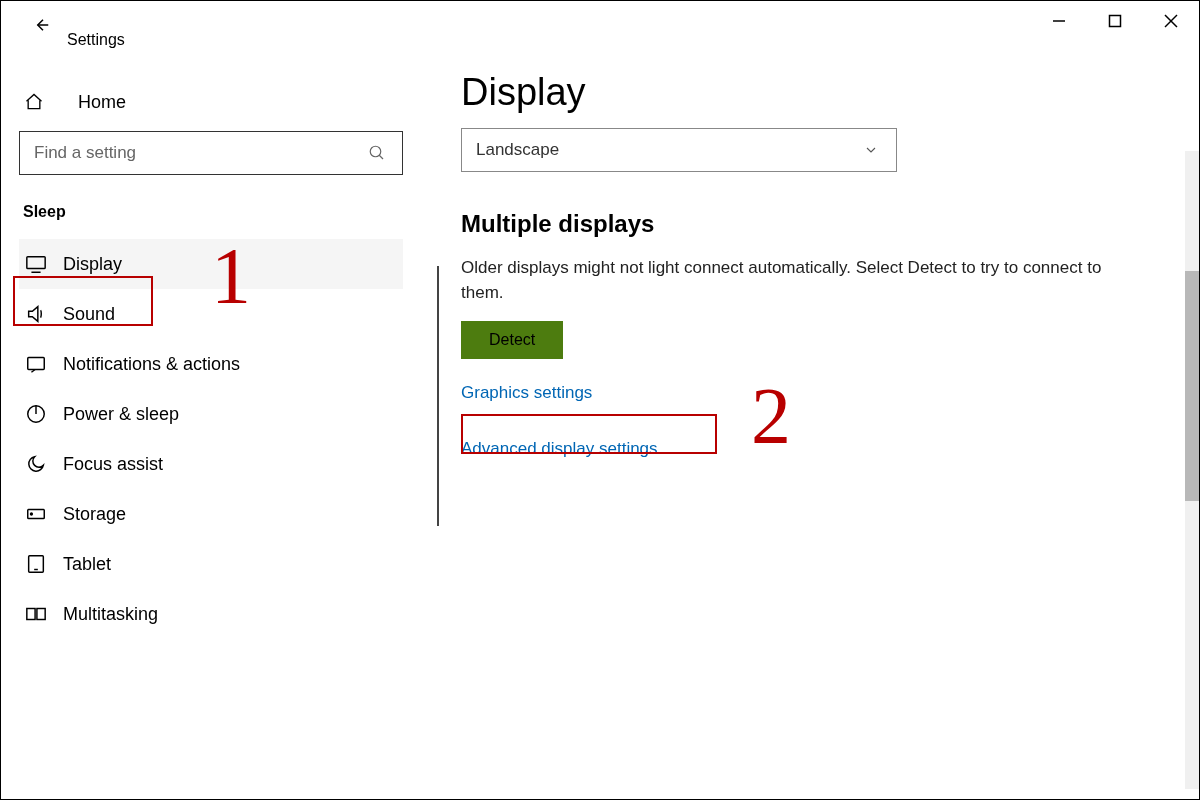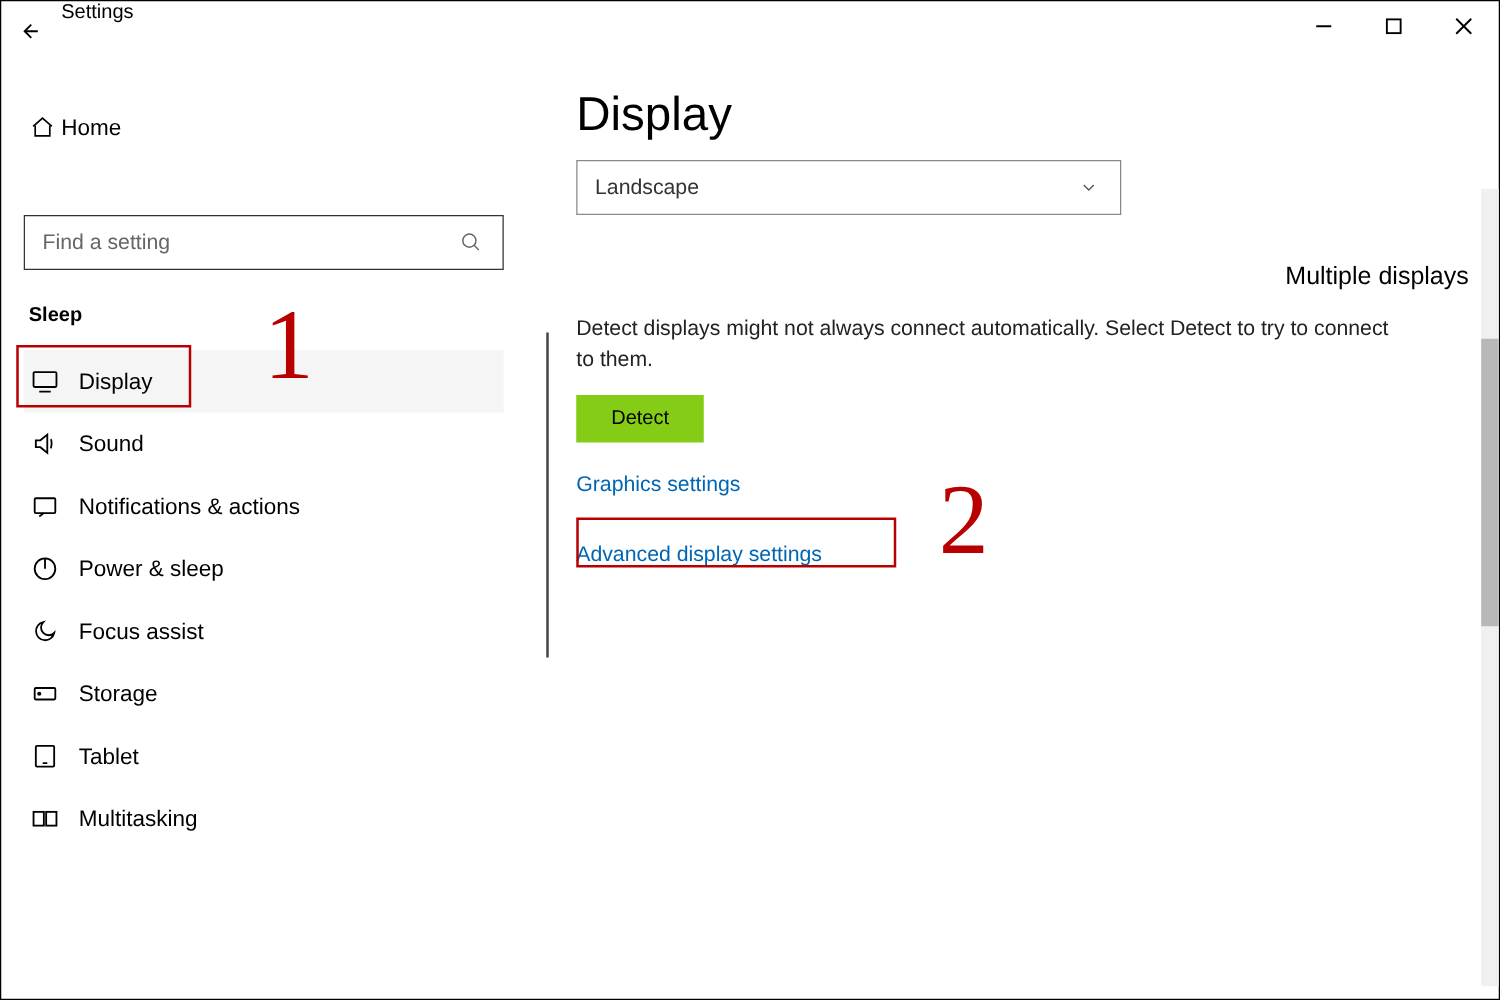--- a/index.html
+++ b/index.html
@@ -1,36 +1,36 @@
 <!DOCTYPE html>
 <html><head>
 <meta charset="utf-8">
 <style>
   * { box-sizing: border-box; margin: 0; padding: 0; }
   html, body { width: 1200px; height: 800px; font-family: "Segoe UI", Arial, sans-serif; background: #fff; color: #000; overflow: hidden; }
   .frame { position: relative; width: 1200px; height: 800px; border: 1px solid #000; }
-  .titlebar { position: absolute; top: 0; left: 0; right: 0; height: 48px; display: flex; align-items: flex-start; }
+  .titlebar { position: absolute; top: 0; left: 18px; right: 0; height: 48px; display: flex; align-items: flex-end; }
   .back { width: 48px; height: 48px; display: flex; align-items: center; justify-content: center; font-size: 20px; }
   .title { font-size: 16px; }
   .win-controls { position: absolute; top: 0; right: 0; display: flex; }
   .win-btn { width: 56px; height: 40px; display: flex; align-items: center; justify-content: center; font-size: 14px; }
   .sidebar { position: absolute; left: 0; top: 60px; width: 420px; padding: 20px 18px 0 18px; }
-  .home-row { display: flex; align-items: center; gap: 4px; padding: 10px 0 18px 4px; font-size: 18px; }
-  .search-box { display: flex; align-items: center; justify-content: space-between; border: 1px solid #333; padding: 10px 14px; color: #666; font-size: 17px; margin-bottom: 28px; margin-top: 41px; }
+  .home-row { display: flex; align-items: center; gap: 33px; padding: 10px 0 18px 4px; font-size: 18px; }
+  .search-box { display: flex; align-items: center; justify-content: space-between; border: 1px solid #333; padding: 10px 14px; color: #666; font-size: 17px; margin-bottom: 28px; }
   .section-label { font-weight: 600; font-size: 16px; margin: 0 0 18px 4px; }
   .nav-item { display: flex; align-items: center; gap: 16px; padding: 14px 6px; font-size: 18px; }
   .nav-item.selected { background: rgba(0,0,0,0.04); }
   .icon { width: 22px; height: 22px; display: inline-flex; align-items: center; justify-content: center; }
   .content { position: absolute; left: 460px; top: 70px; right: 24px; bottom: 0; }
   h1.page-title { font-weight: 400; font-size: 38px; margin-bottom: 14px; }
   .dropdown { width: 436px; border: 1px solid #888; padding: 10px 14px; font-size: 17px; display: flex; justify-content: space-between; align-items: center; color: #333; margin-bottom: 38px; }
-  .section-title { font-size: 20px; font-weight: 400; margin-bottom: 18px; text-align: right; }
+  .section-title { font-size: 24px; font-weight: 700; margin-bottom: 18px; }
   .link { color: #0066b4; font-size: 17px; padding: 4px 0; display: inline-block; }
   .body-text { font-size: 17px; color: #222; line-height: 1.45; margin-bottom: 16px; }
-  .btn { display: inline-block; background: #84cc16; color: #000; padding: 10px 28px; font-size: 16px; border: none; }
+  .btn { display: inline-block; background: #4d7c0f; color: #000; padding: 10px 28px; font-size: 16px; border: none; }
   .sleep-section { margin-top: 70px; }
   .scrollbar-track { position: absolute; right: 0; top: 150px; width: 14px; bottom: 10px; background: #f0f0f0; }
   .scrollbar-thumb { position: absolute; right: 0; top: 270px; width: 14px; height: 230px; background: #b8b8b8; }
   
   .anno-box1 { position: absolute; border: 2px solid #b80000; left: 12px; top: 275px; width: 140px; height: 50px; pointer-events: none; }
   .anno-num1 { position: absolute; left: 210px; top: 230px; color: #b80000; font-family: "Times New Roman", serif; font-size: 80px; pointer-events: none; }
   .anno-box2 { position: absolute; border: 2px solid #b80000; left: 460px; top: 413px; width: 256px; height: 40px; pointer-events: none; }
   .anno-num2 { position: absolute; left: 750px; top: 370px; color: #b80000; font-family: "Times New Roman", serif; font-size: 80px; pointer-events: none; }
   .sep { position: absolute; left: 436px; top: 265px; width: 2px; height: 260px; background: #444; }
 </style>
@@ -180,21 +180,21 @@
       <span class="icon">
         <svg width="16" height="16" viewBox="0 0 24 24" fill="none" stroke="#555" stroke-width="1.6">
             <polyline points="6 9 12 15 18 9"></polyline>
           </svg>
       </span>
     </div>
 
     <div class="section-title">Multiple displays</div>
 
 
-    <p class="body-text" style="margin-top:18px;max-width:660px">Detect displays might not always connect automatically. Select Detect to try to connect to them.</p>
+    <p class="body-text" style="margin-top:18px;max-width:660px">Older displays might not light connect automatically. Select Detect to try to connect to them.</p>
 
     <button class="btn">Detect</button>
 
     <div style="margin-top:20px">
       <a class="link">Graphics settings</a>
     </div>
     <div style="margin-top:28px">
       <a class="link">Advanced display settings</a>
     </div>
 

